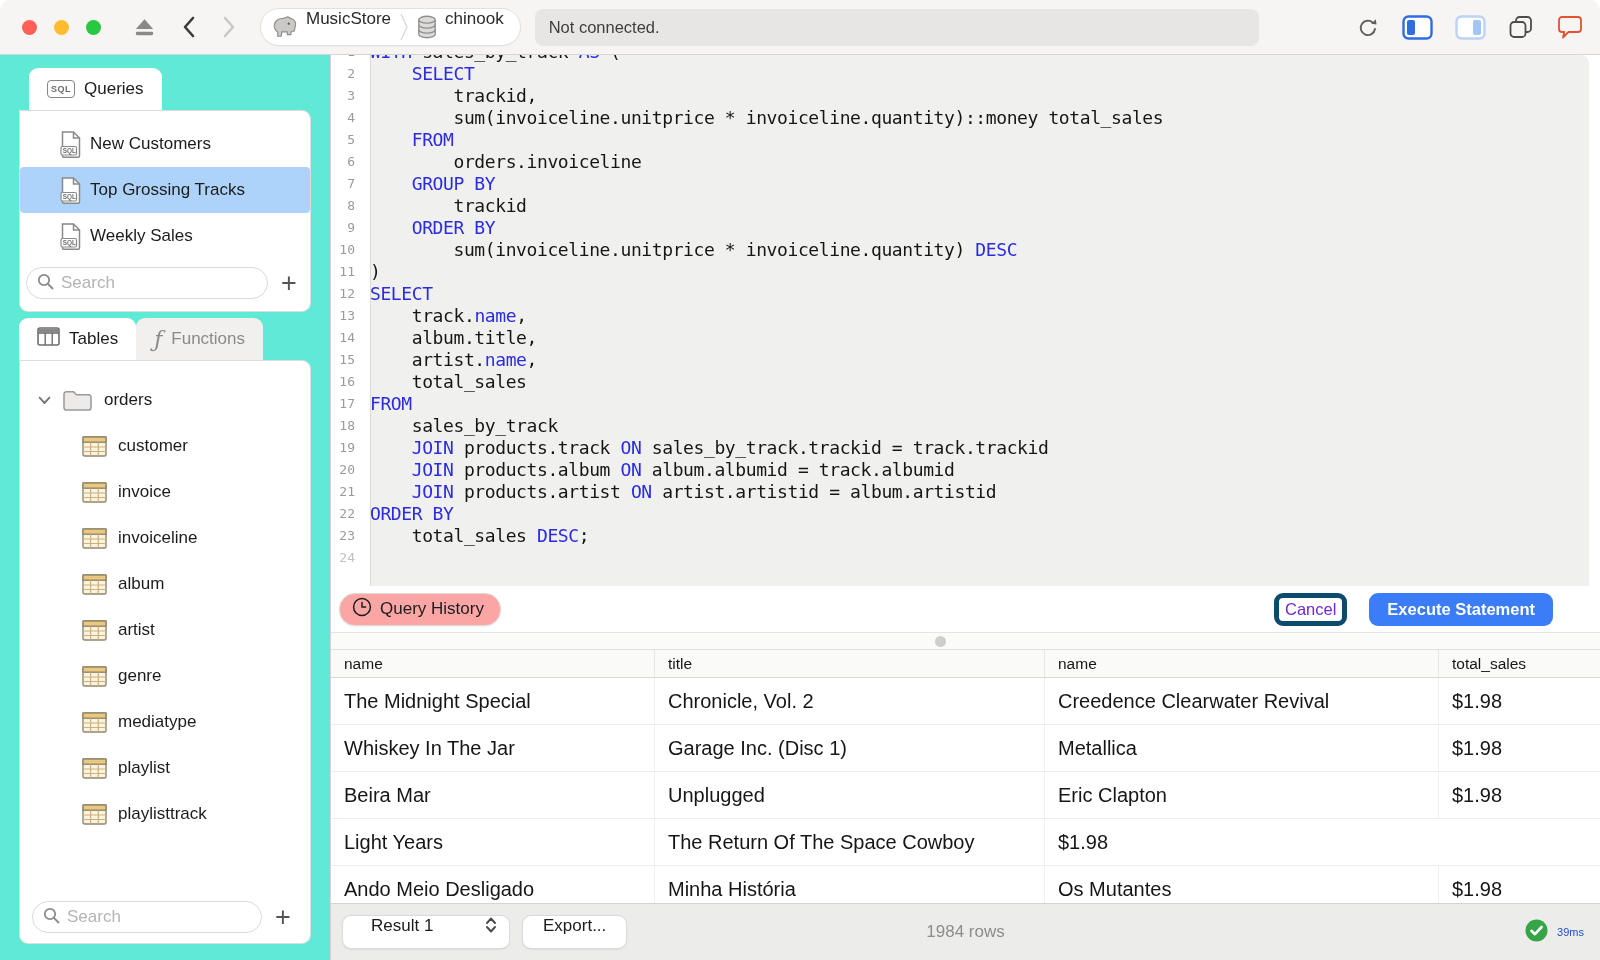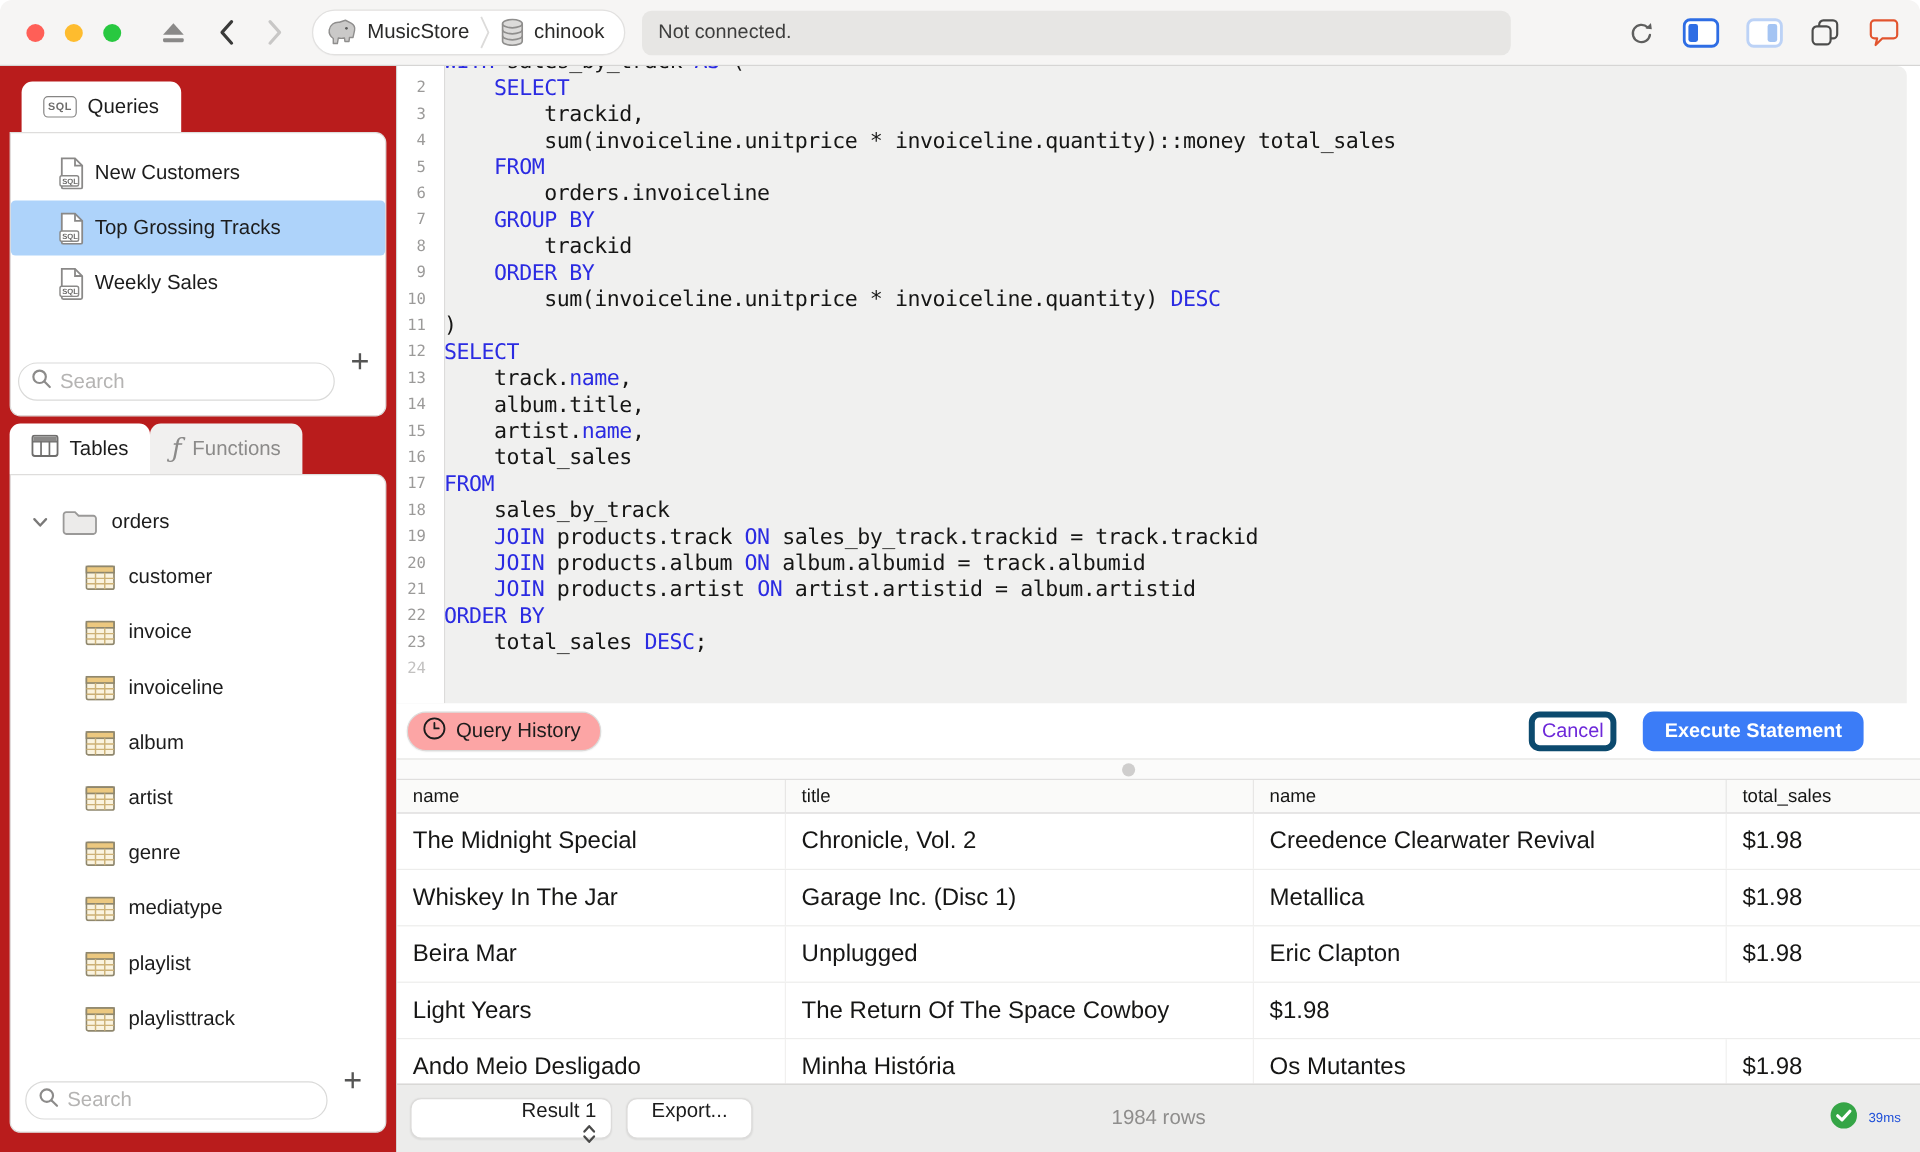--- a/index.html
+++ b/index.html
@@ -11,51 +11,51 @@
   
   .titlebar { height:55px; flex:none; background:#f6f5f4; border-bottom:1px solid #d6d5d4;
               position:relative; display:flex; align-items:center; }
   .traffic { display:flex; gap:17px; margin-left:22px; }
   .tl { width:15px; height:15px; border-radius:50%; }
   .tl.red{background:#ff5f57;} .tl.yellow{background:#febc2e;} .tl.green{background:#28c840;}
   .tb-icon { display:flex; align-items:center; justify-content:center; cursor:default; }
   .eject { margin-left:32px; }
   .nav { margin-left:26px; }
   .breadcrumb { margin-left:24px; height:38px; background:#fff; border:1px solid #e2e1e0;
-                border-radius:19px; display:flex; align-items:center; padding:0 16px 0 10px;
+                border-radius:19px; display:flex; padding:0 16px 0 10px;
                 gap:8px; box-shadow:0 0.5px 1px rgba(0,0,0,.05); }
   .crumb-label { font-size:17px; color:#2a2a29; }
   .status-field { margin-left:14px; width:724px; height:37px; background:#e7e6e4;
                   border-radius:8px; display:flex; align-items:center; padding:0 14px;
                   font-size:16.5px; color:#3e3e3d; }
   .tb-right { position:absolute; right:16px; top:0; height:55px; display:flex;
               align-items:center; gap:22px; }
 
   
   .main { flex:1; display:flex; min-height:0; }
-  .sidebar { width:331px; flex:none; background:#b91c1c; border-right:1px solid #d4d3d2;
-             display:flex; flex-direction:column; padding:13px 8px 16px; }
+  .sidebar { width:331px; flex:none; background:#5eead4; border-right:1px solid #d4d3d2;
+             display:flex; flex-direction:column; padding:13px 19px 16px; }
   .content { flex:1; display:flex; flex-direction:column; min-width:0; background:#fff; }
 
   
   .tab-row { display:flex; height:42px; flex:none; }
   .tab { display:inline-flex; align-items:center; gap:9px; padding:0 18px;
          border-radius:9px 9px 0 0; font-size:17px; cursor:default; }
   .tab.active { background:#fff; color:#1c1c1c; }
   .tab.inactive { background:#f1f0ef; color:#8b8a89; }
   .sql-badge { border:1.5px solid #868584; border-radius:4px; font-size:9px; font-weight:bold;
                color:#6e6d6c; padding:3px 3px; letter-spacing:0.5px; }
   .card { background:#fff; border:1px solid #dedddc; border-radius:9px; border-top-left-radius:0; }
   .queries-card { padding:10px 0 10px; }
   .qitem { height:46px; display:flex; align-items:center; gap:8px; padding-left:40px;
            font-size:17px; }
   .qitem.sel { background:#aed3fa; border-radius:4px; }
   .search-row { display:flex; align-items:center; gap:8px; padding:8px 8px 2px 6px; }
   .search-pill { flex:1; height:32px; background:#fff; border:1px solid #dadad9;
-                 border-radius:16px; display:flex; align-items:center; padding:0 10px; gap:7px;margin-top:35px; }
+                 border-radius:16px; display:flex; align-items:center; padding:0 10px; gap:7px; }
   .search-pill input { border:none; outline:none; background:transparent; font-size:17px;
                        width:100%; color:#1c1c1c; font-family:"Liberation Sans",sans-serif; }
   .search-pill input::placeholder { color:#b5b4b3; }
   .plus-btn { width:26px; font-size:27px; font-weight:300; color:#555554; background:none;
               border:none; line-height:20px; cursor:default; }
   .tables-sec { margin-top:6px; flex:1; display:flex; flex-direction:column; min-height:0; }
   .tables-card { flex:1; position:relative; overflow:hidden; padding-top:16px; }
   .titem { height:46px; display:flex; align-items:center; gap:11px; font-size:17px; }
   .titem.folder { padding-left:18px; }
   .titem.table { padding-left:62px; }
@@ -104,23 +104,23 @@
   .rrow { height:47px; border-bottom:1px solid #ededec; }
   .rrow .cell { font-size:20px; color:#161615; display:flex; align-items:center;
                 padding-left:13px; border-right:1px solid #f1f0ef; white-space:nowrap;
                 overflow:hidden; }
   .cell:last-child { border-right:none; }
 
   
   .statusbar { height:57px; flex:none; background:#ececeb; border-top:1px solid #d4d3d2;
                display:flex; align-items:center; position:relative; padding:0 16px 0 11px; }
   .sb-btn { height:34px; background:#fff; border:1px solid #dcdbda; border-radius:9px;
-            font-size:17px; color:#1c1c1c; display:inline-flex; align-items:flex-end;
+            font-size:17px; color:#1c1c1c; display:inline-flex; align-items:flex-start;
             box-shadow:0 0.5px 1.5px rgba(0,0,0,.07); cursor:default;
-            font-family:"Liberation Sans",sans-serif;flex-direction:column; }
+            font-family:"Liberation Sans",sans-serif; }
   .result-select { width:168px; justify-content:space-between; padding:0 12px 0 28px; }
   .export-btn { margin-left:12px; padding:0 20px; }
   .rowcount { position:absolute; left:0; right:0; text-align:center; font-size:17px;
               color:#8e8d8c; pointer-events:none; }
   .sb-right { margin-left:auto; display:flex; align-items:center; gap:9px; }
   .duration { font-size:11px; color:#1d4ed8; }
 </style>
 </head>
 <body>
 

